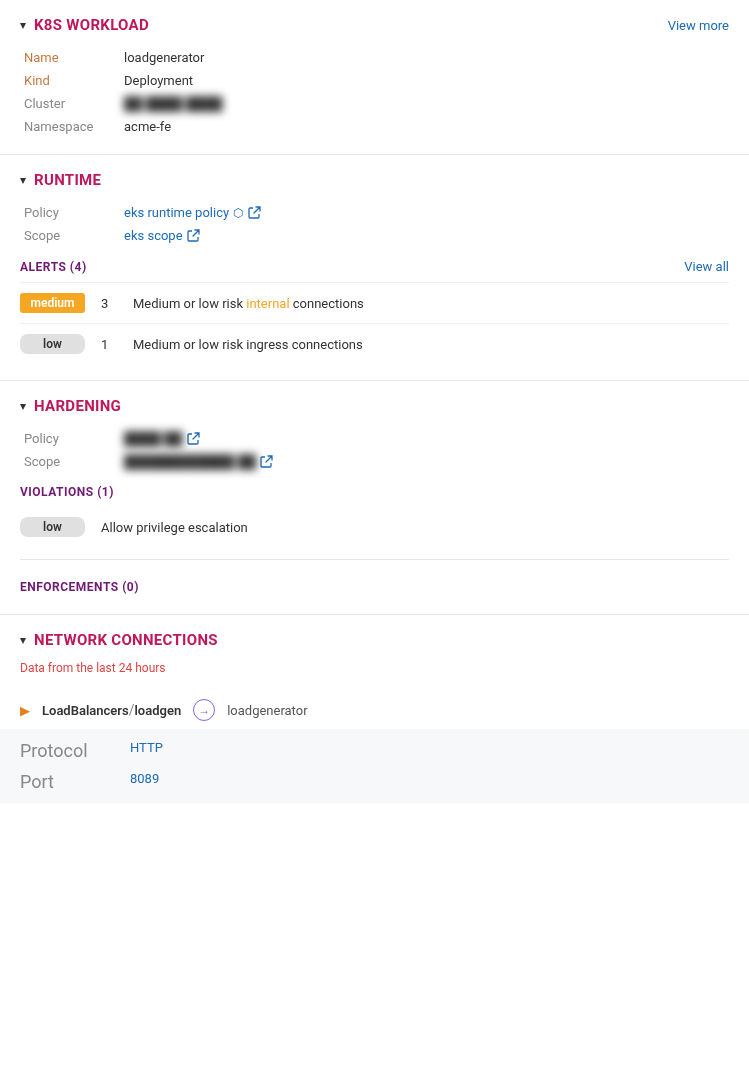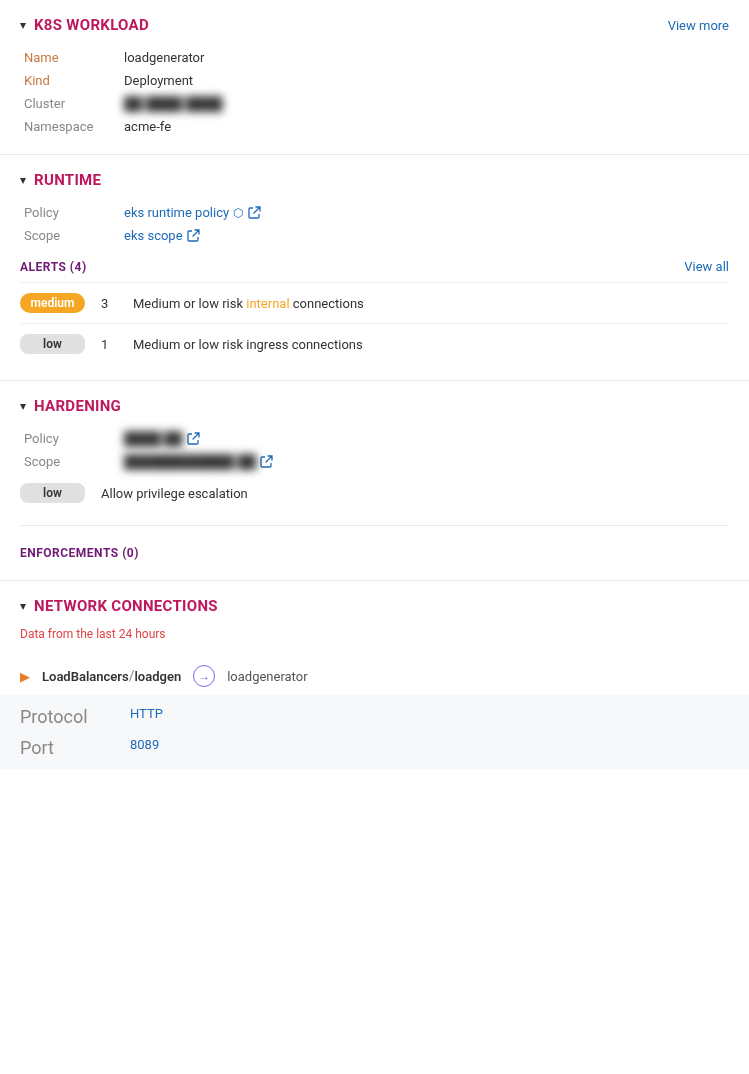--- a/index.html
+++ b/index.html
@@ -124,21 +124,21 @@
       border-top: 1px solid #f0f0f0;
       gap: 16px;
     }
 
     .badge-medium {
       background: #f5a623;
       color: #fff;
       font-size: 12px;
       font-weight: 600;
       padding: 3px 8px;
-      border-radius: 10px;
+      border-radius: 3px;
       min-width: 65px;
       text-align: center;
     }
 
     .badge-low {
       background: #e0e0e0;
       color: #333;
       font-size: 12px;
       font-weight: 600;
       padding: 3px 8px;
@@ -342,20 +342,23 @@
     <span class="field-label-gray">Scope</span>
     <span class="field-value-link">
       <span class="field-value-blurred">████████████ ██</span>
       <svg width="13" height="13" viewBox="0 0 13 13">
         <path d="M5 2H2a1 1 0 0 0-1 1v8a1 1 0 0 0 1 1h8a1 1 0 0 0 1-1V8" stroke="#1e6bb8" stroke-width="1.3" fill="none"></path>
         <path d="M8 1h4v4M12 1L6 7" stroke="#1e6bb8" stroke-width="1.3" fill="none" stroke-linecap="round"></path>
       </svg>
     </span>
   </div>
 
+  <div class="subsection-header">
+    <span class="subsection-title">VIOLATIONS (1)</span>
+  </div>
 
   <div class="alert-row" style="border-top: none;">
     <span class="badge-low">low</span>
     <span class="alert-text">Allow privilege escalation</span>
   </div>
 
   <hr class="divider" style="margin: 12px 0 8px 0;">
 
   <div class="subsection-header" style="padding-bottom: 4px;">
     <span class="subsection-title">ENFORCEMENTS (0)</span>

